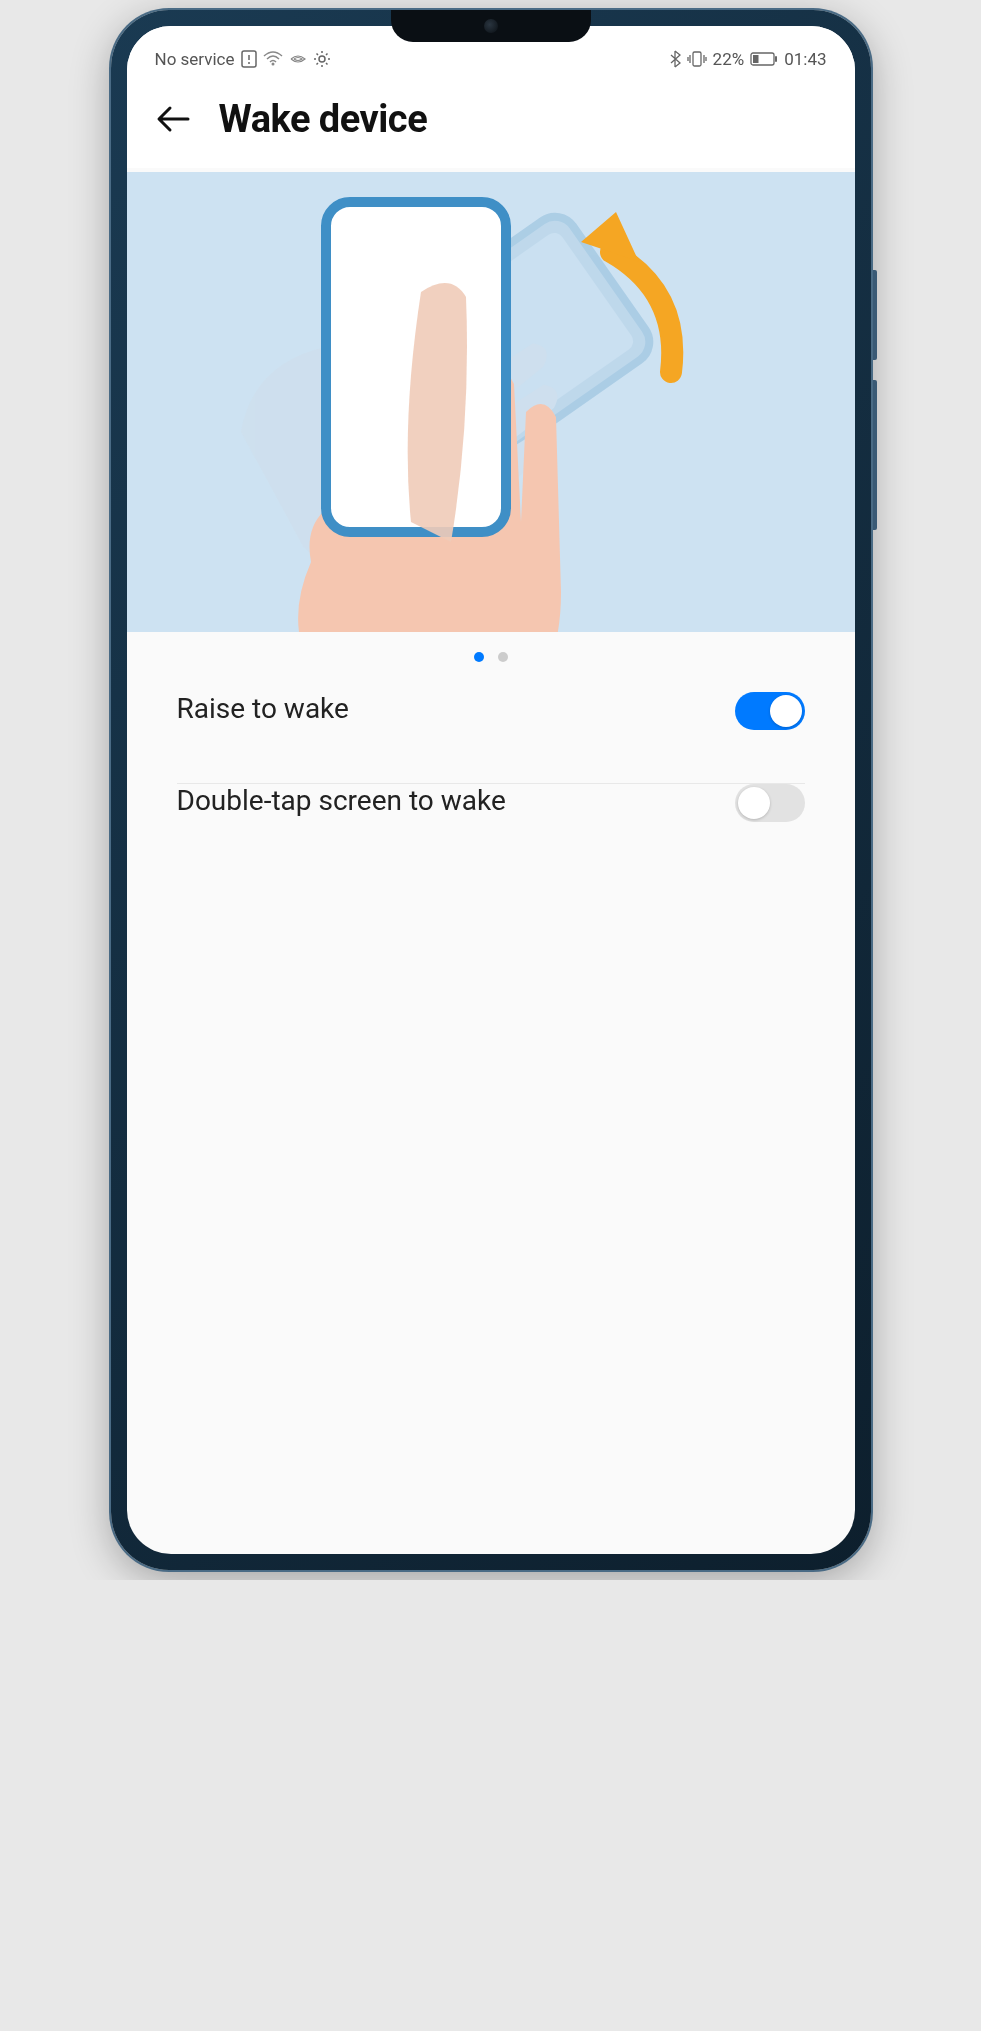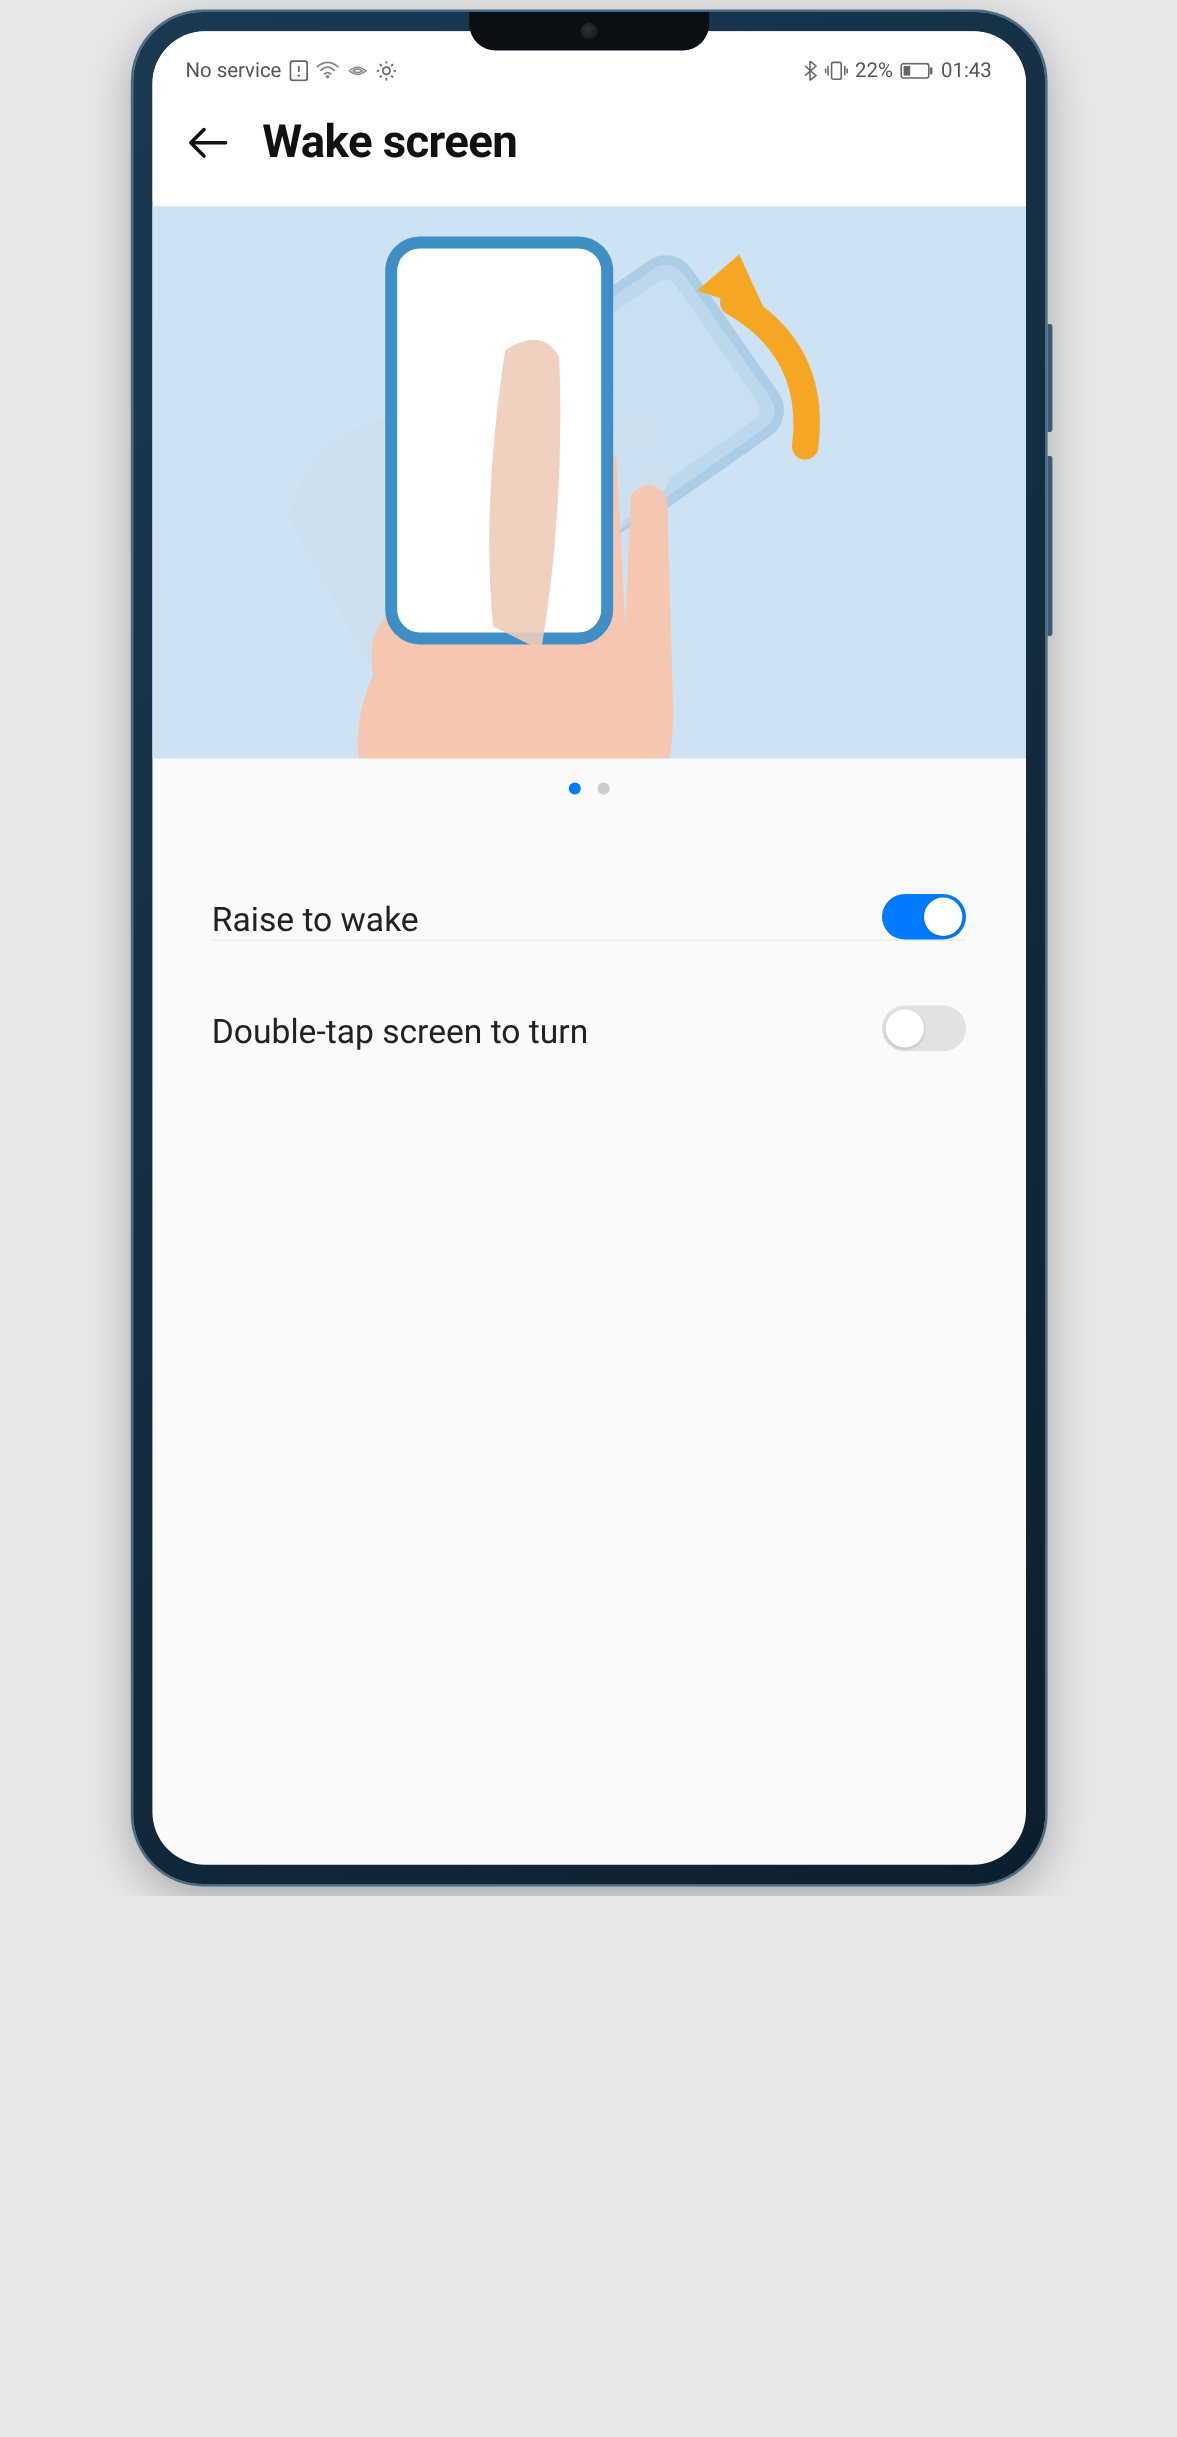--- a/index.html
+++ b/index.html
@@ -131,21 +131,21 @@
     border-radius: 50%;
     background: #ccc;
   }
   .pager-dot.active { background: #007aff; }
 
   .settings-list {
     padding: 0 50px;
   }
   .setting-row {
     display: flex;
-    align-items: flex-end;
+    align-items: flex-start;
     justify-content: space-between;
     height: 92px;
     border-bottom: 1px solid #e8e8e8;
   }
   .setting-row:last-child { border-bottom: none; }
   .setting-label {
     font-size: 28px;
     color: #222;
   }
 
@@ -236,21 +236,21 @@
         <span>01:43</span>
       </div>
     </div>
 
     <div class="header">
       <div class="back-arrow">
         <svg width="34" height="28" viewBox="0 0 34 28">
           <path d="M32 14 L4 14 M14 3 L3 14 L14 25" fill="none" stroke="#111" stroke-width="3" stroke-linecap="round" stroke-linejoin="round"></path>
         </svg>
       </div>
-      <h1 class="page-title">Wake screen</h1>
+      <h1 class="page-title">Wake device</h1>
     </div>
 
     <div class="illustration">
       <svg width="100%" height="100%" viewBox="0 0 720 460">
 
         <g opacity="0.35" transform="translate(300 200) rotate(55) translate(-260 -280)">
           <rect x="200" y="80" width="170" height="310" rx="22" fill="#a5c7e0" stroke="#6fa8cf" stroke-width="8"></rect>
           <rect x="215" y="95" width="140" height="280" rx="10" fill="#c5ddf0"></rect>
           <path d="M180 350 Q150 420 200 470 L330 485 Q400 470 400 380 L395 230 Q385 210 370 225 L365 320 L360 200 Q350 180 335 195 L330 320 L320 185 Q310 165 295 180 L290 320 L275 195 Q265 175 250 192 L248 330 Q220 290 195 310 Q180 325 180 350 Z" fill="#d0dce8"></path>
         </g>
@@ -275,21 +275,21 @@
     </div>
 
     <div class="settings-list">
       <div class="setting-row">
         <span class="setting-label">Raise to wake</span>
         <div class="toggle on">
           <div class="toggle-knob"></div>
         </div>
       </div>
       <div class="setting-row">
-        <span class="setting-label">Double-tap screen to turn</span>
+        <span class="setting-label">Double-tap screen to wake</span>
         <div class="toggle off">
           <div class="toggle-knob"></div>
         </div>
       </div>
     </div>
 
   </div>
 </div>
 
 </body></html>

